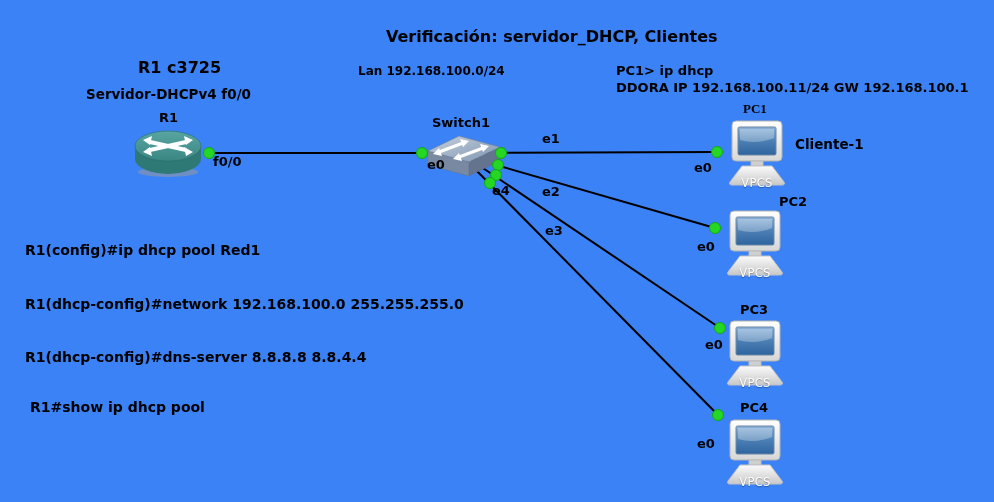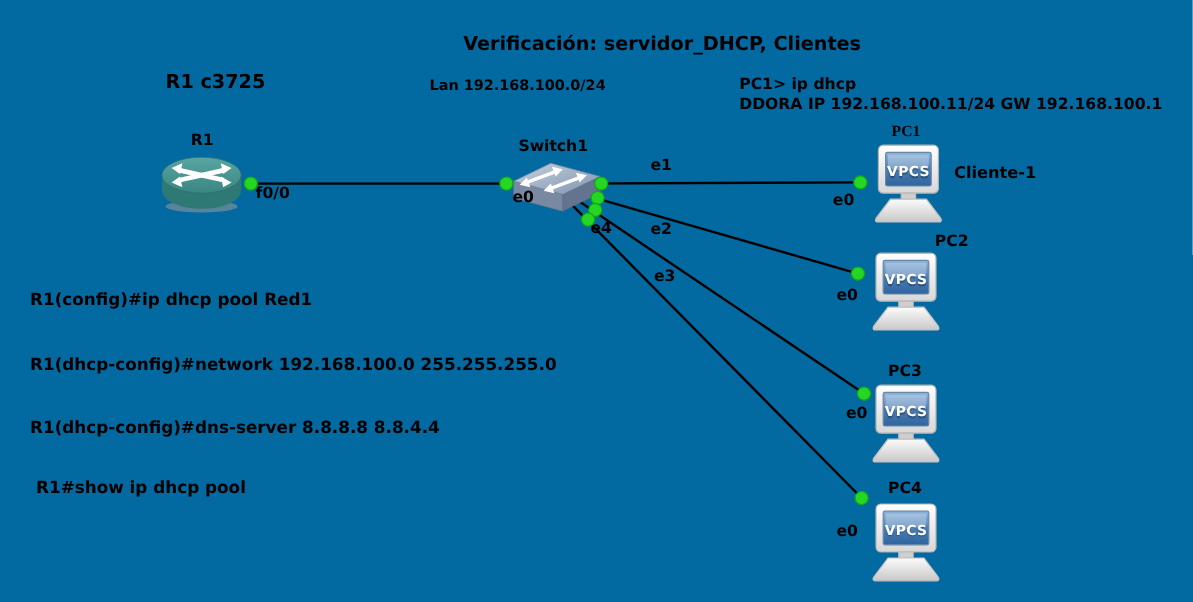--- a/index.html
+++ b/index.html
@@ -1,27 +1,27 @@
 <!DOCTYPE html>
 <html><head>
 <meta charset="utf-8">
 <style>
   html,body{margin:0;padding:0;background:#fff;}
-  .canvas{position:relative;width:994px;height:502px;background:#0369a1;overflow:hidden;
+  .canvas{position:relative;width:994px;height:502px;background:#3b82f6;overflow:hidden;
           font-family:"DejaVu Sans","Liberation Sans",sans-serif;color:#000;}
   svg.layer{position:absolute;left:0;top:0;z-index:1;}
   .lbl{position:absolute;z-index:2;font-weight:bold;white-space:nowrap;color:#000;}
   .t16{font-size:16px;}
   .t14{font-size:13.5px;}
   .t13{font-size:13px;}
   .t12{font-size:12px;}
   .cli{position:absolute;z-index:2;font-weight:bold;font-size:14px;line-height:17.7px;white-space:pre;color:#000;}
   .cli div{height:17.7px;}
   .vpcs{position:absolute;z-index:3;width:38px;height:32px;display:flex;align-items:center;justify-content:center;
-         font-weight:bold;font-size:11.5px;color:#fff;text-shadow:0 1px 1px rgba(0,0,0,.35);letter-spacing:.3px;}
+         font-weight:normal;font-size:11.5px;color:#fff;text-shadow:0 1px 1px rgba(0,0,0,.35);letter-spacing:.3px;margin-top:40px;}
 </style>
 </head>
 <body>
 
 <div class="canvas">
 
   <svg class="layer" width="994" height="502" viewBox="0 0 994 502">
     <defs>
       <linearGradient id="gScreen" x1="0" y1="0" x2="0" y2="1">
         <stop offset="0" stop-color="#8db3da"></stop>
@@ -109,20 +109,21 @@
       <use href="#status-dot" x="717" y="152"></use>
       <use href="#status-dot" x="715" y="228"></use>
       <use href="#status-dot" x="720" y="328"></use>
       <use href="#status-dot" x="718" y="415"></use>
     </g>
   </svg>
 
   <div class="lbl t16" style="left:386px;top:27px;">Verificación: servidor_DHCP, Clientes</div>
 
   <div class="lbl t16" style="left:138px;top:58px;">R1 c3725</div>
+  <div class="lbl t14" style="left:86px;top:86px;">Servidor-DHCPv4 f0/0</div>
 
   <div class="lbl t12" style="left:358px;top:64px;">Lan 192.168.100.0/24</div>
 
   <div class="lbl t13" style="left:616px;top:63px;">PC1&gt; ip dhcp</div>
   <div class="lbl t13" style="left:616px;top:80px;">DDORA IP 192.168.100.11/24 GW 192.168.100.1</div>
 
   <div class="lbl t13" style="left:159px;top:110px;">R1</div>
   <div class="lbl t13" style="left:432px;top:115px;">Switch1</div>
 
   <div class="lbl t13" style="left:213px;top:154px;">f0/0</div>

